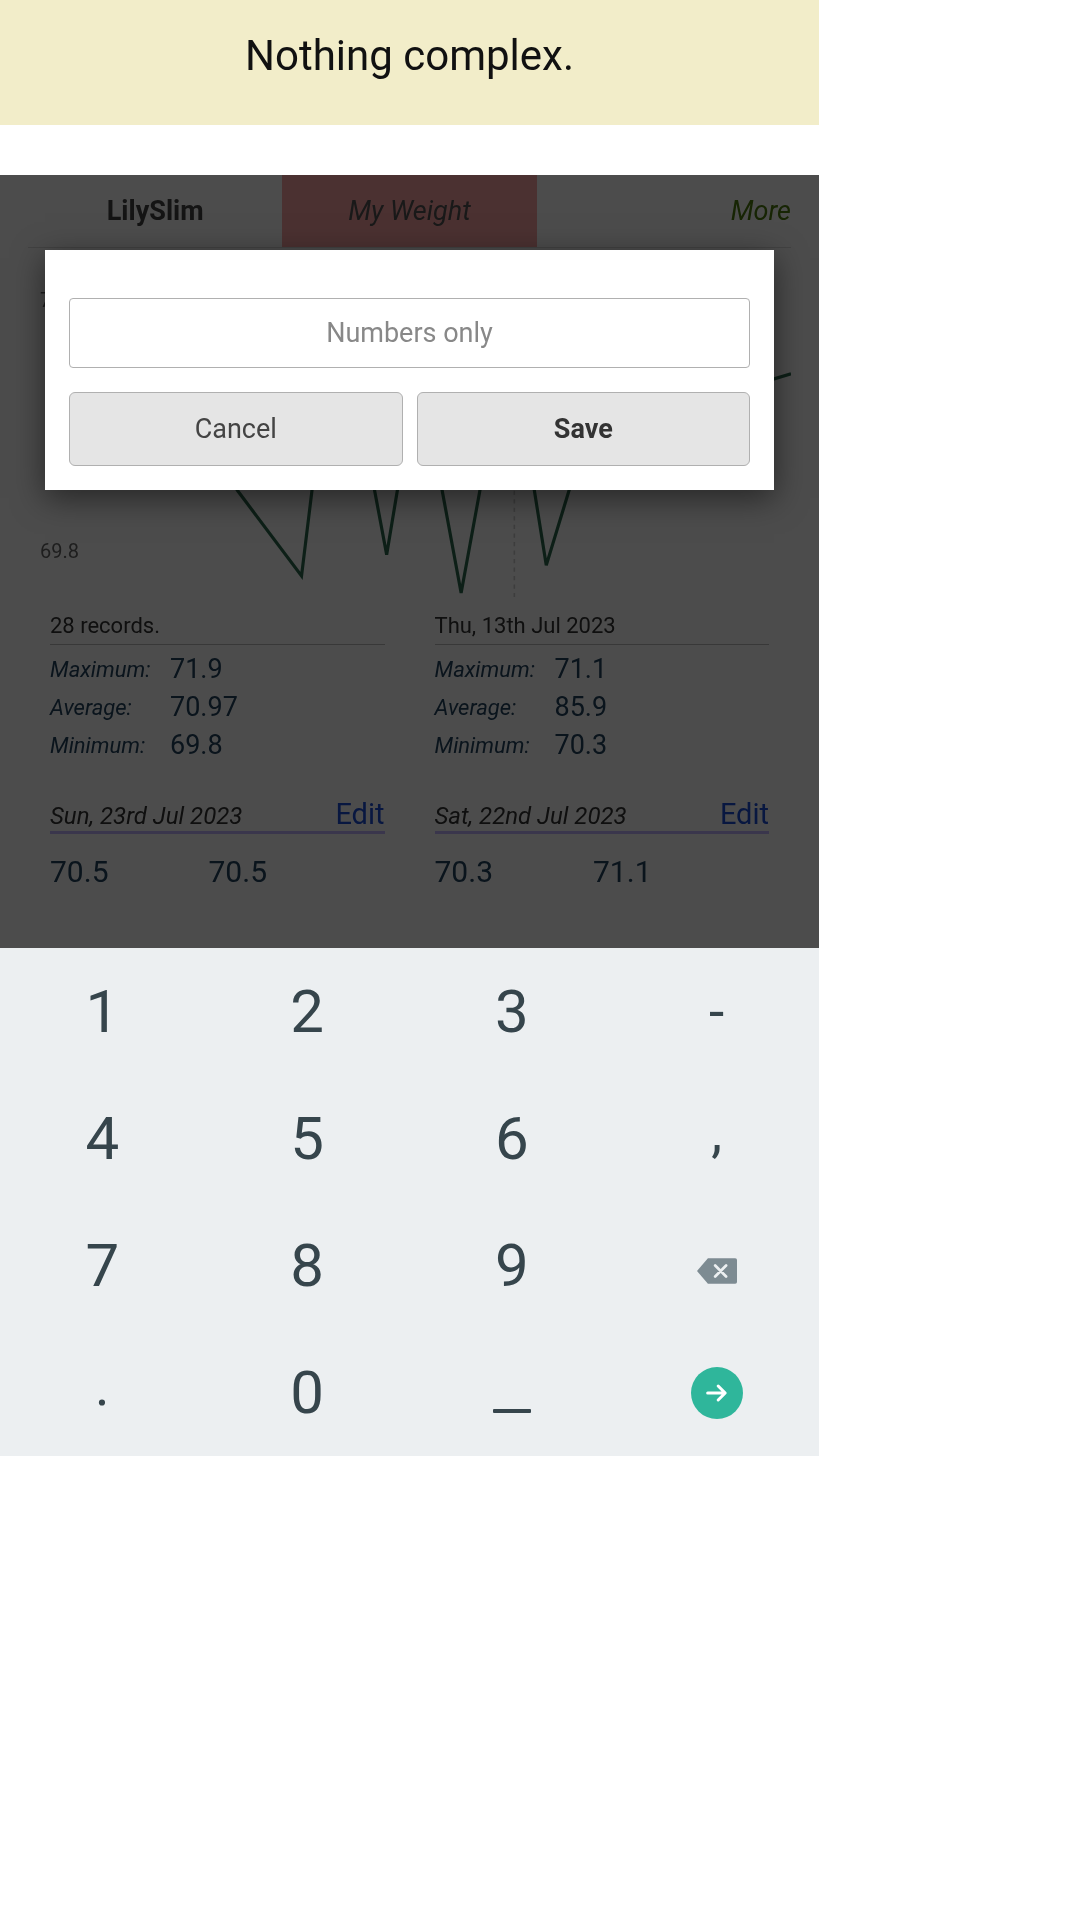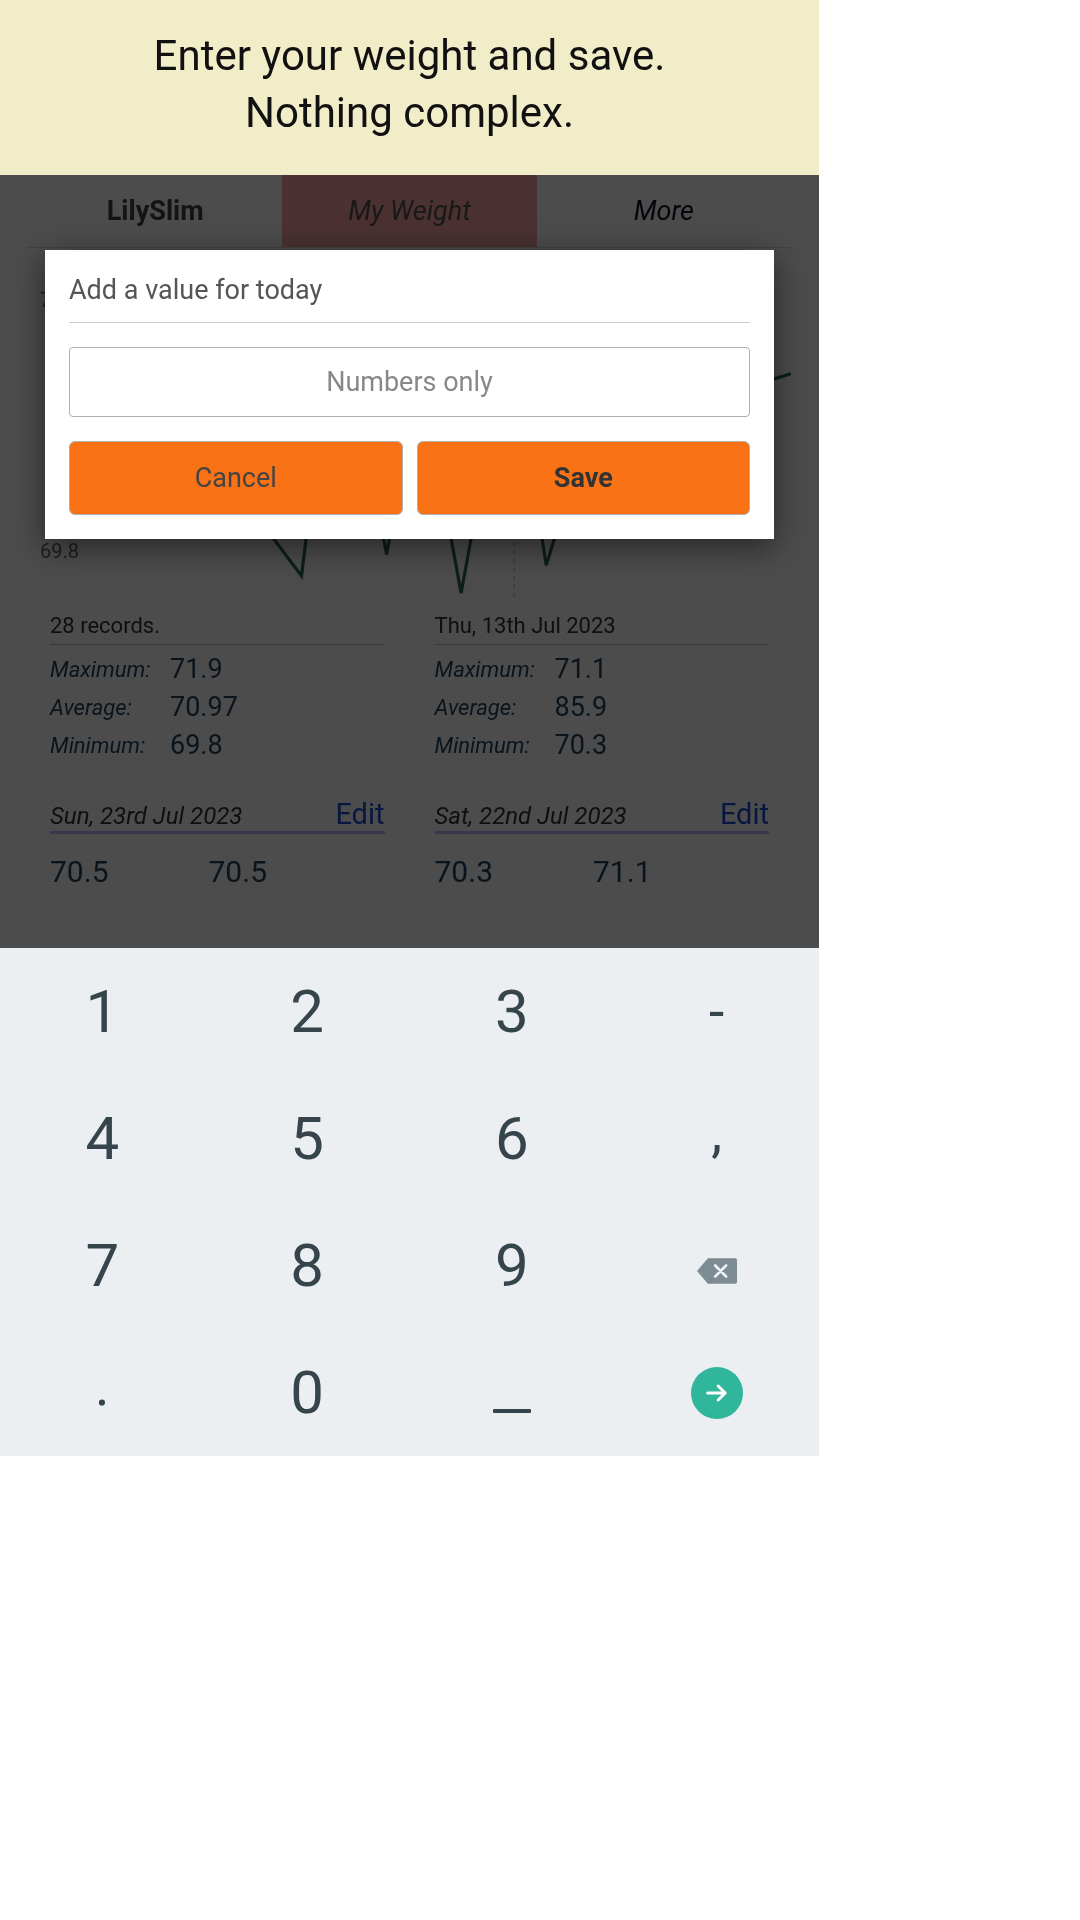--- a/index.html
+++ b/index.html
@@ -7,21 +7,21 @@
   
   .banner { background: #f2edc9; padding: 28px 20px 40px; text-align: center; }
   .banner-text { font-size: 42px; font-weight: 400; color: #111; line-height: 1.35; }
   
   .main { position: absolute; top: 175px; left: 0; right: 0; bottom: 0; background: #fff; }
   
   .tabs { display: flex; border-bottom: 1px solid #ddd; margin: 0 28px; }
   .tab { flex: 1; text-align: center; padding: 20px 0; font-size: 27px; color: #444; }
   .tab.active { font-weight: 700; }
   .tab.my-weight { background: #fca5a5; font-style: italic; color: #555; }
-  .tab.more { font-style: italic; color: #0f172a; }
+  .tab.more { font-style: italic; color: #4d7c0f; text-align: right; }
   
   .chart-area { padding: 30px 28px 20px 28px; position: relative; height: 365px; }
   .y-tick { font-size: 20px; color: #666; position: absolute; left: 40px; }
   .y-tick.top { top: 40px; }
   .y-tick.bot { bottom: 50px; }
   .chart-svg { position: absolute; left: 110px; right: 28px; top: 30px; bottom: 30px; }
   
   .stats-row { display: flex; gap: 50px; padding: 0 50px; }
   .stats-col { flex: 1; }
   .stats-header { font-size: 22px; color: #333; border-bottom: 1px solid #bbb; padding-bottom: 6px; margin-bottom: 8px; }
@@ -39,38 +39,37 @@
   
   
   .overlay { position: absolute; top: 175px; left: 0; right: 0; bottom: 508px; background: rgba(0,0,0,0.7); z-index: 10; }
   
   
   .modal { position: absolute; top: 250px; left: 45px; right: 45px; background: #fff; z-index: 20; padding: 24px; box-shadow: 0 8px 30px rgba(0,0,0,0.5); }
   .modal-title { font-size: 27px; color: #555; padding-bottom: 16px; border-bottom: 1px solid #ccc; }
   .modal-input { width: 100%; margin-top: 24px; padding: 18px 22px; font-size: 27px; border: 1.5px solid #b0b0b0; border-radius: 4px; color: #333; text-align: center; }
   .modal-input::placeholder { color: #888; }
   .modal-buttons { display: flex; gap: 14px; margin-top: 24px; }
-  .modal-btn { flex: 1; padding: 20px; font-size: 27px; border: 1.5px solid #b0b0b0; border-radius: 6px; background: #f97316; text-align: center; color: #444; }
+  .modal-btn { flex: 1; padding: 20px; font-size: 27px; border: 1.5px solid #b0b0b0; border-radius: 6px; background: #e5e5e5; text-align: center; color: #444; }
   .modal-btn.save { font-weight: 700; color: #333; }
   
   
   .keypad { position: absolute; bottom: 0; left: 0; right: 0; height: 508px; background: #eceff1; z-index: 30; display: grid; grid-template-columns: repeat(4, 1fr); grid-template-rows: repeat(4, 1fr); }
   .key { display: flex; align-items: center; justify-content: center; font-size: 60px; color: #36454c; font-weight: 400; }
   .key.sym { font-size: 55px; }
   .key-backspace svg { width: 40px; height: 30px; }
   .key-submit { }
   .key-submit .circle { width: 52px; height: 52px; border-radius: 50%; background: #2fb69b; display: flex; align-items: center; justify-content: center; }
   .key-submit svg { width: 28px; height: 28px; }
   .key-space .underscore { width: 38px; height: 4px; background: #36454c; border-radius: 1px; margin-top: 36px; }
 </style>
 </head>
 <body>
 
 <div class="banner">
-  <div class="banner-text">Enter your weight and save.</div>
   <div class="banner-text">Nothing complex.</div>
 </div>
 
 <div class="main">
 
   <div class="tabs">
     <div class="tab active">LilySlim</div>
     <div class="tab my-weight">My Weight</div>
     <div class="tab more">More</div>
   </div>
@@ -138,21 +137,20 @@
         <span class="records-val">71.1</span>
       </div>
     </div>
   </div>
 
 </div>
 
 <div class="overlay"></div>
 
 <div class="modal">
-  <div class="modal-title">Add a value for today</div>
   <input class="modal-input" type="text" inputmode="numeric" placeholder="Numbers only" style="">
   <div class="modal-buttons">
     <div class="modal-btn">Cancel</div>
     <div class="modal-btn save">Save</div>
   </div>
 </div>
 
 <div class="keypad">
   <div class="key">1</div>
   <div class="key">2</div>

